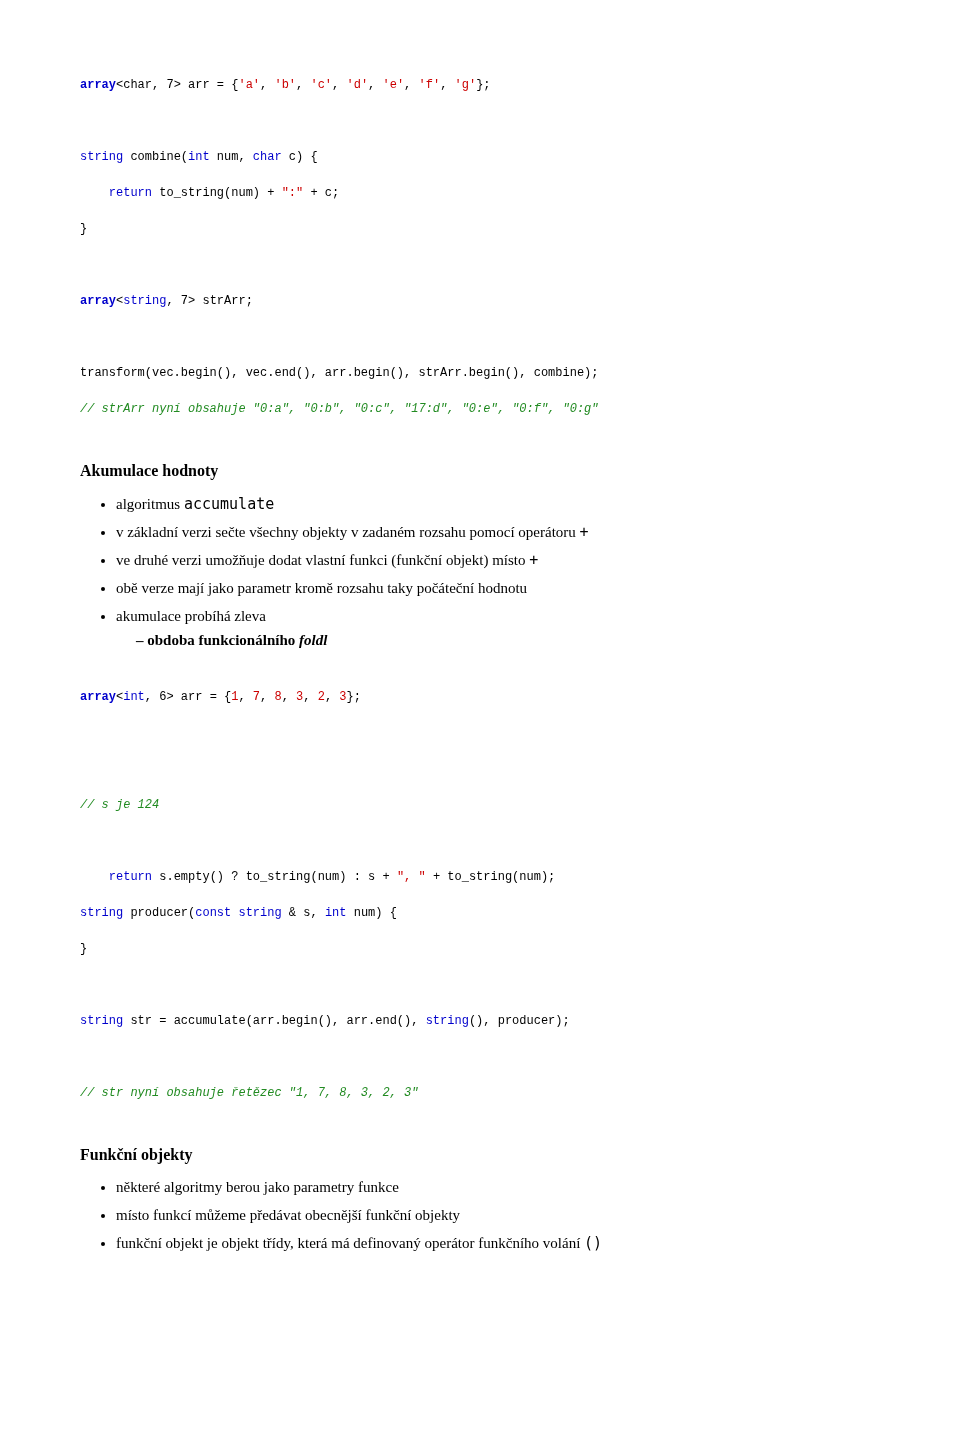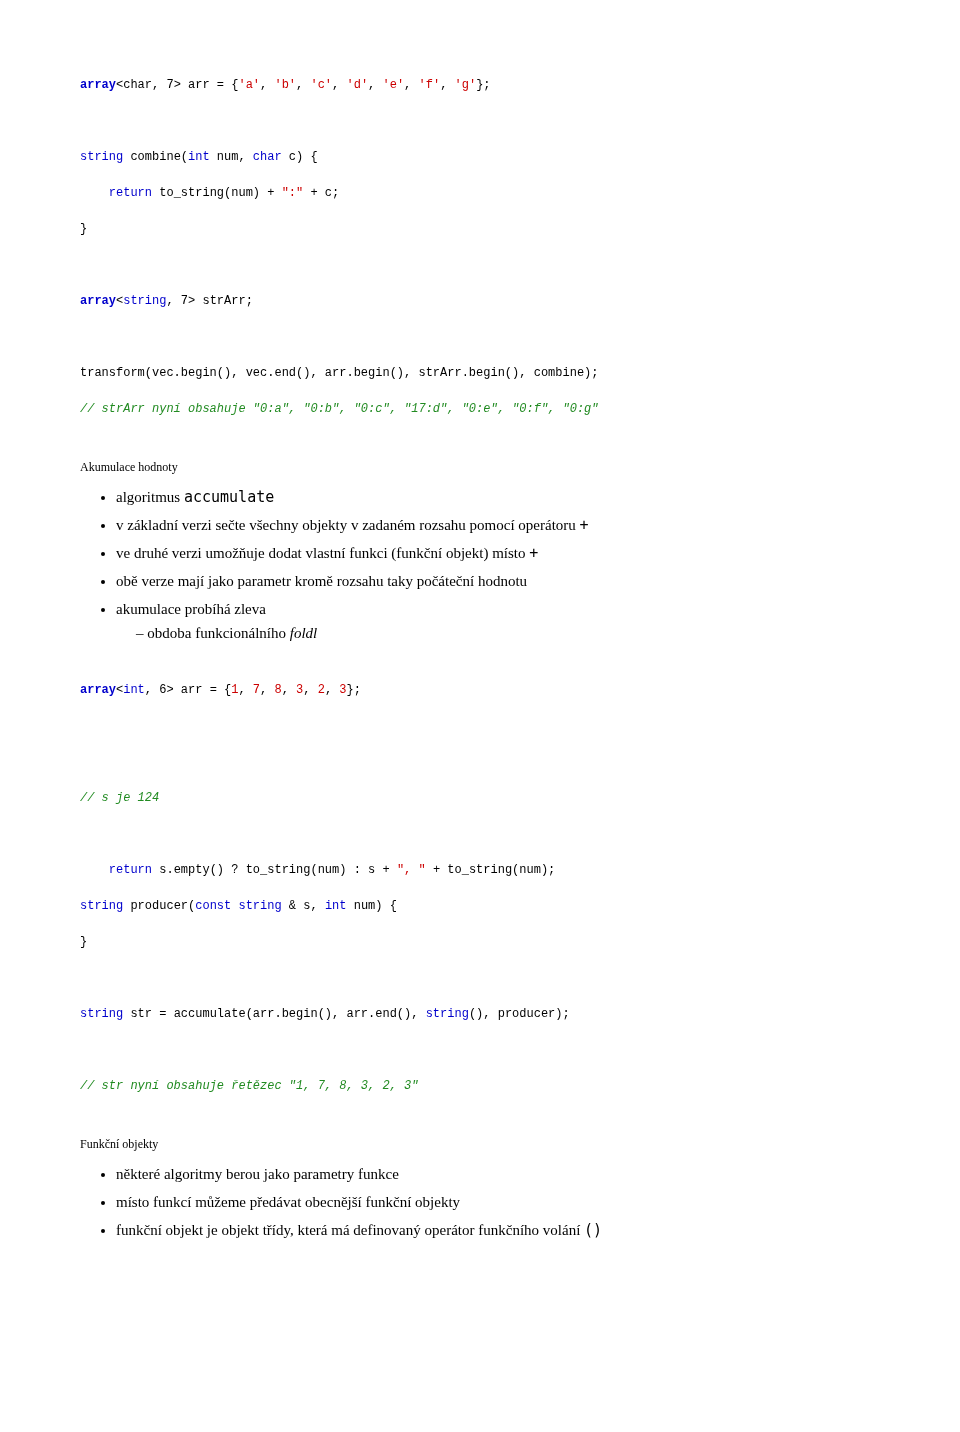--- a/index.html
+++ b/index.html
@@ -26,42 +26,43 @@
     }
     
     .kw { color: #0000cc; font-weight: normal; } 
     .cm { color: #228b22; font-style: italic; } 
     .str { color: #cc0000; } 
     .num { color: #cc0000; } 
     .type { color: #0000cc; font-weight: bold; }
 
     h3 {
       font-family: Georgia, serif;
-      font-size: 12px;
-      font-weight: normal;
+      font-size: 16px;
+      font-weight: bold;
       margin: 22px 0 8px 0;
       font-style: normal;
     }
     ul {
       margin-left: 36px;
       margin-bottom: 10px;
     }
     ul li {
       margin-bottom: 4px;
       list-style-type: disc;
     }
     ul ul {
       list-style-type: none;
       margin-left: 20px;
     }
     ul ul li::before {
       content: '– ';
     }
     ul ul li {
       list-style-type: none;
+      font-weight: bold;
     }
   </style>
 </head>
 <body>
 
 <div class="code-block">
 <span class="code-line"><span class="type">array</span><span>&lt;char, 7&gt; arr = {</span><span class="str">'a'</span><span>, </span><span class="str">'b'</span><span>, </span><span class="str">'c'</span><span>, </span><span class="str">'d'</span><span>, </span><span class="str">'e'</span><span>, </span><span class="str">'f'</span><span>, </span><span class="str">'g'</span><span>};</span></span>
 <span class="code-line">&nbsp;</span>
 <span class="code-line"><span class="kw">string</span><span> combine(</span><span class="kw">int</span><span> num, </span><span class="kw">char</span><span> c) {</span></span>
 <span class="code-line"><span>    </span><span class="kw">return</span><span> to_string(num) + </span><span class="str">":"</span><span> + c;</span></span>

